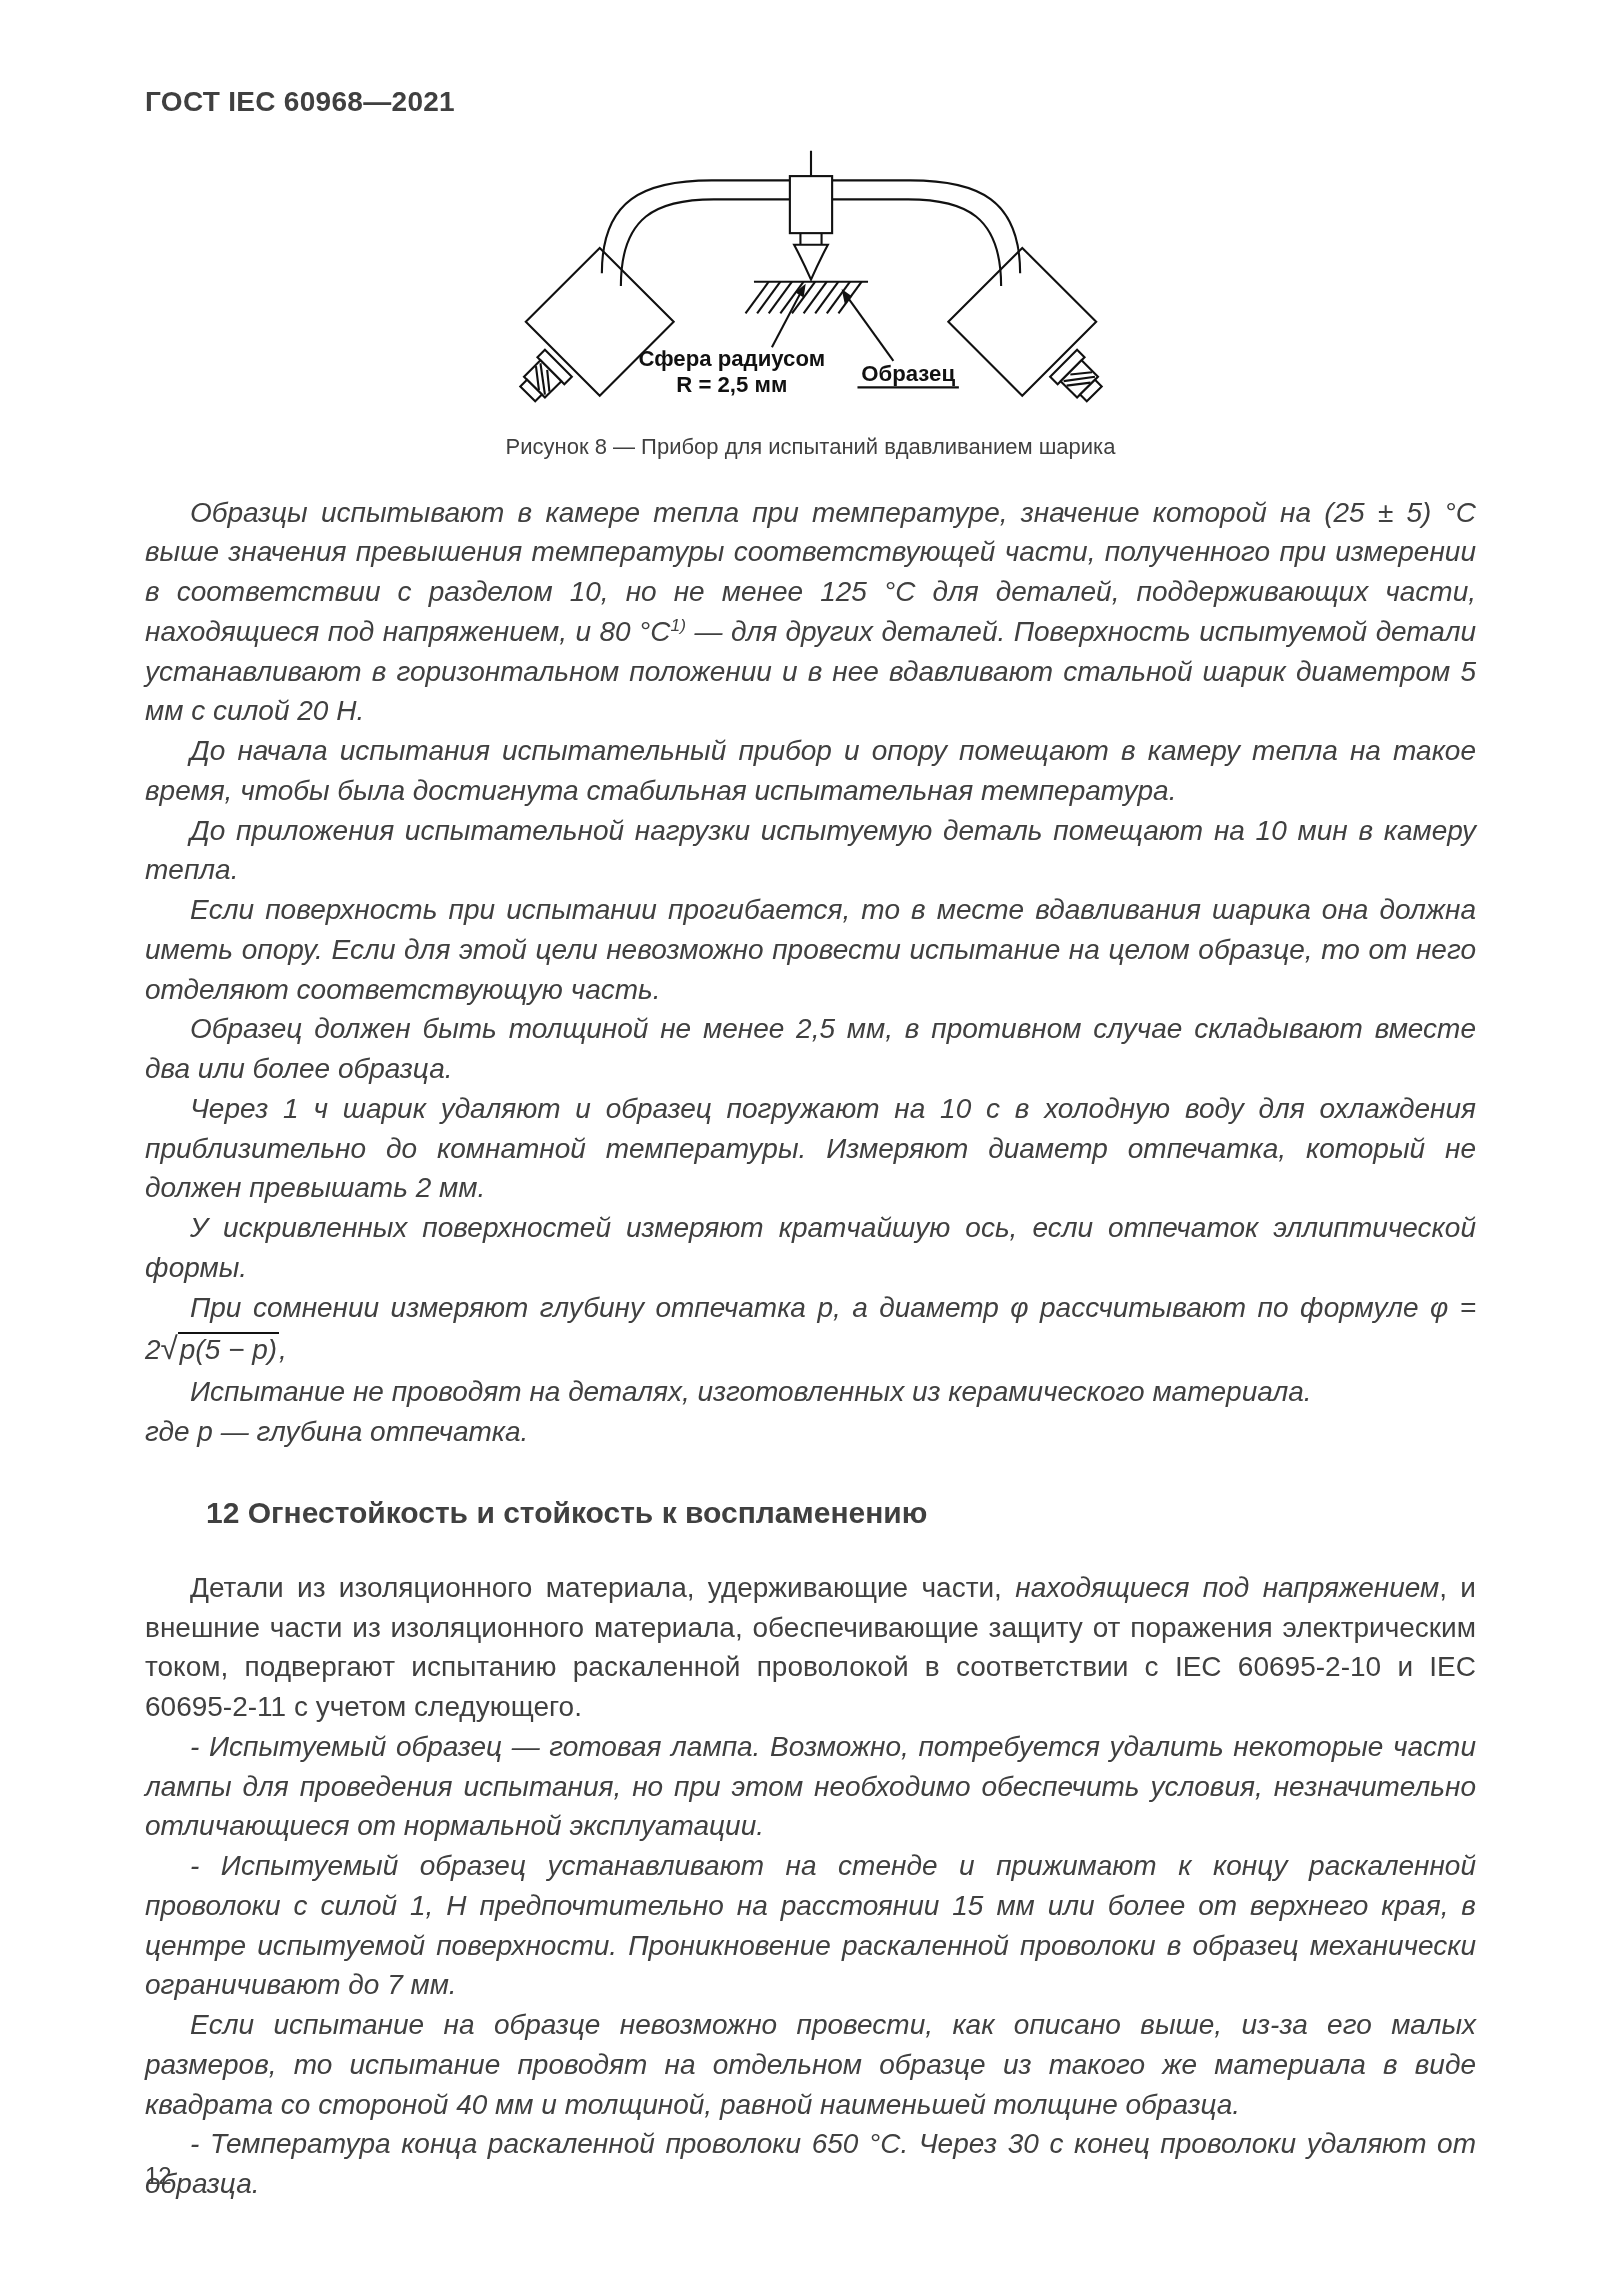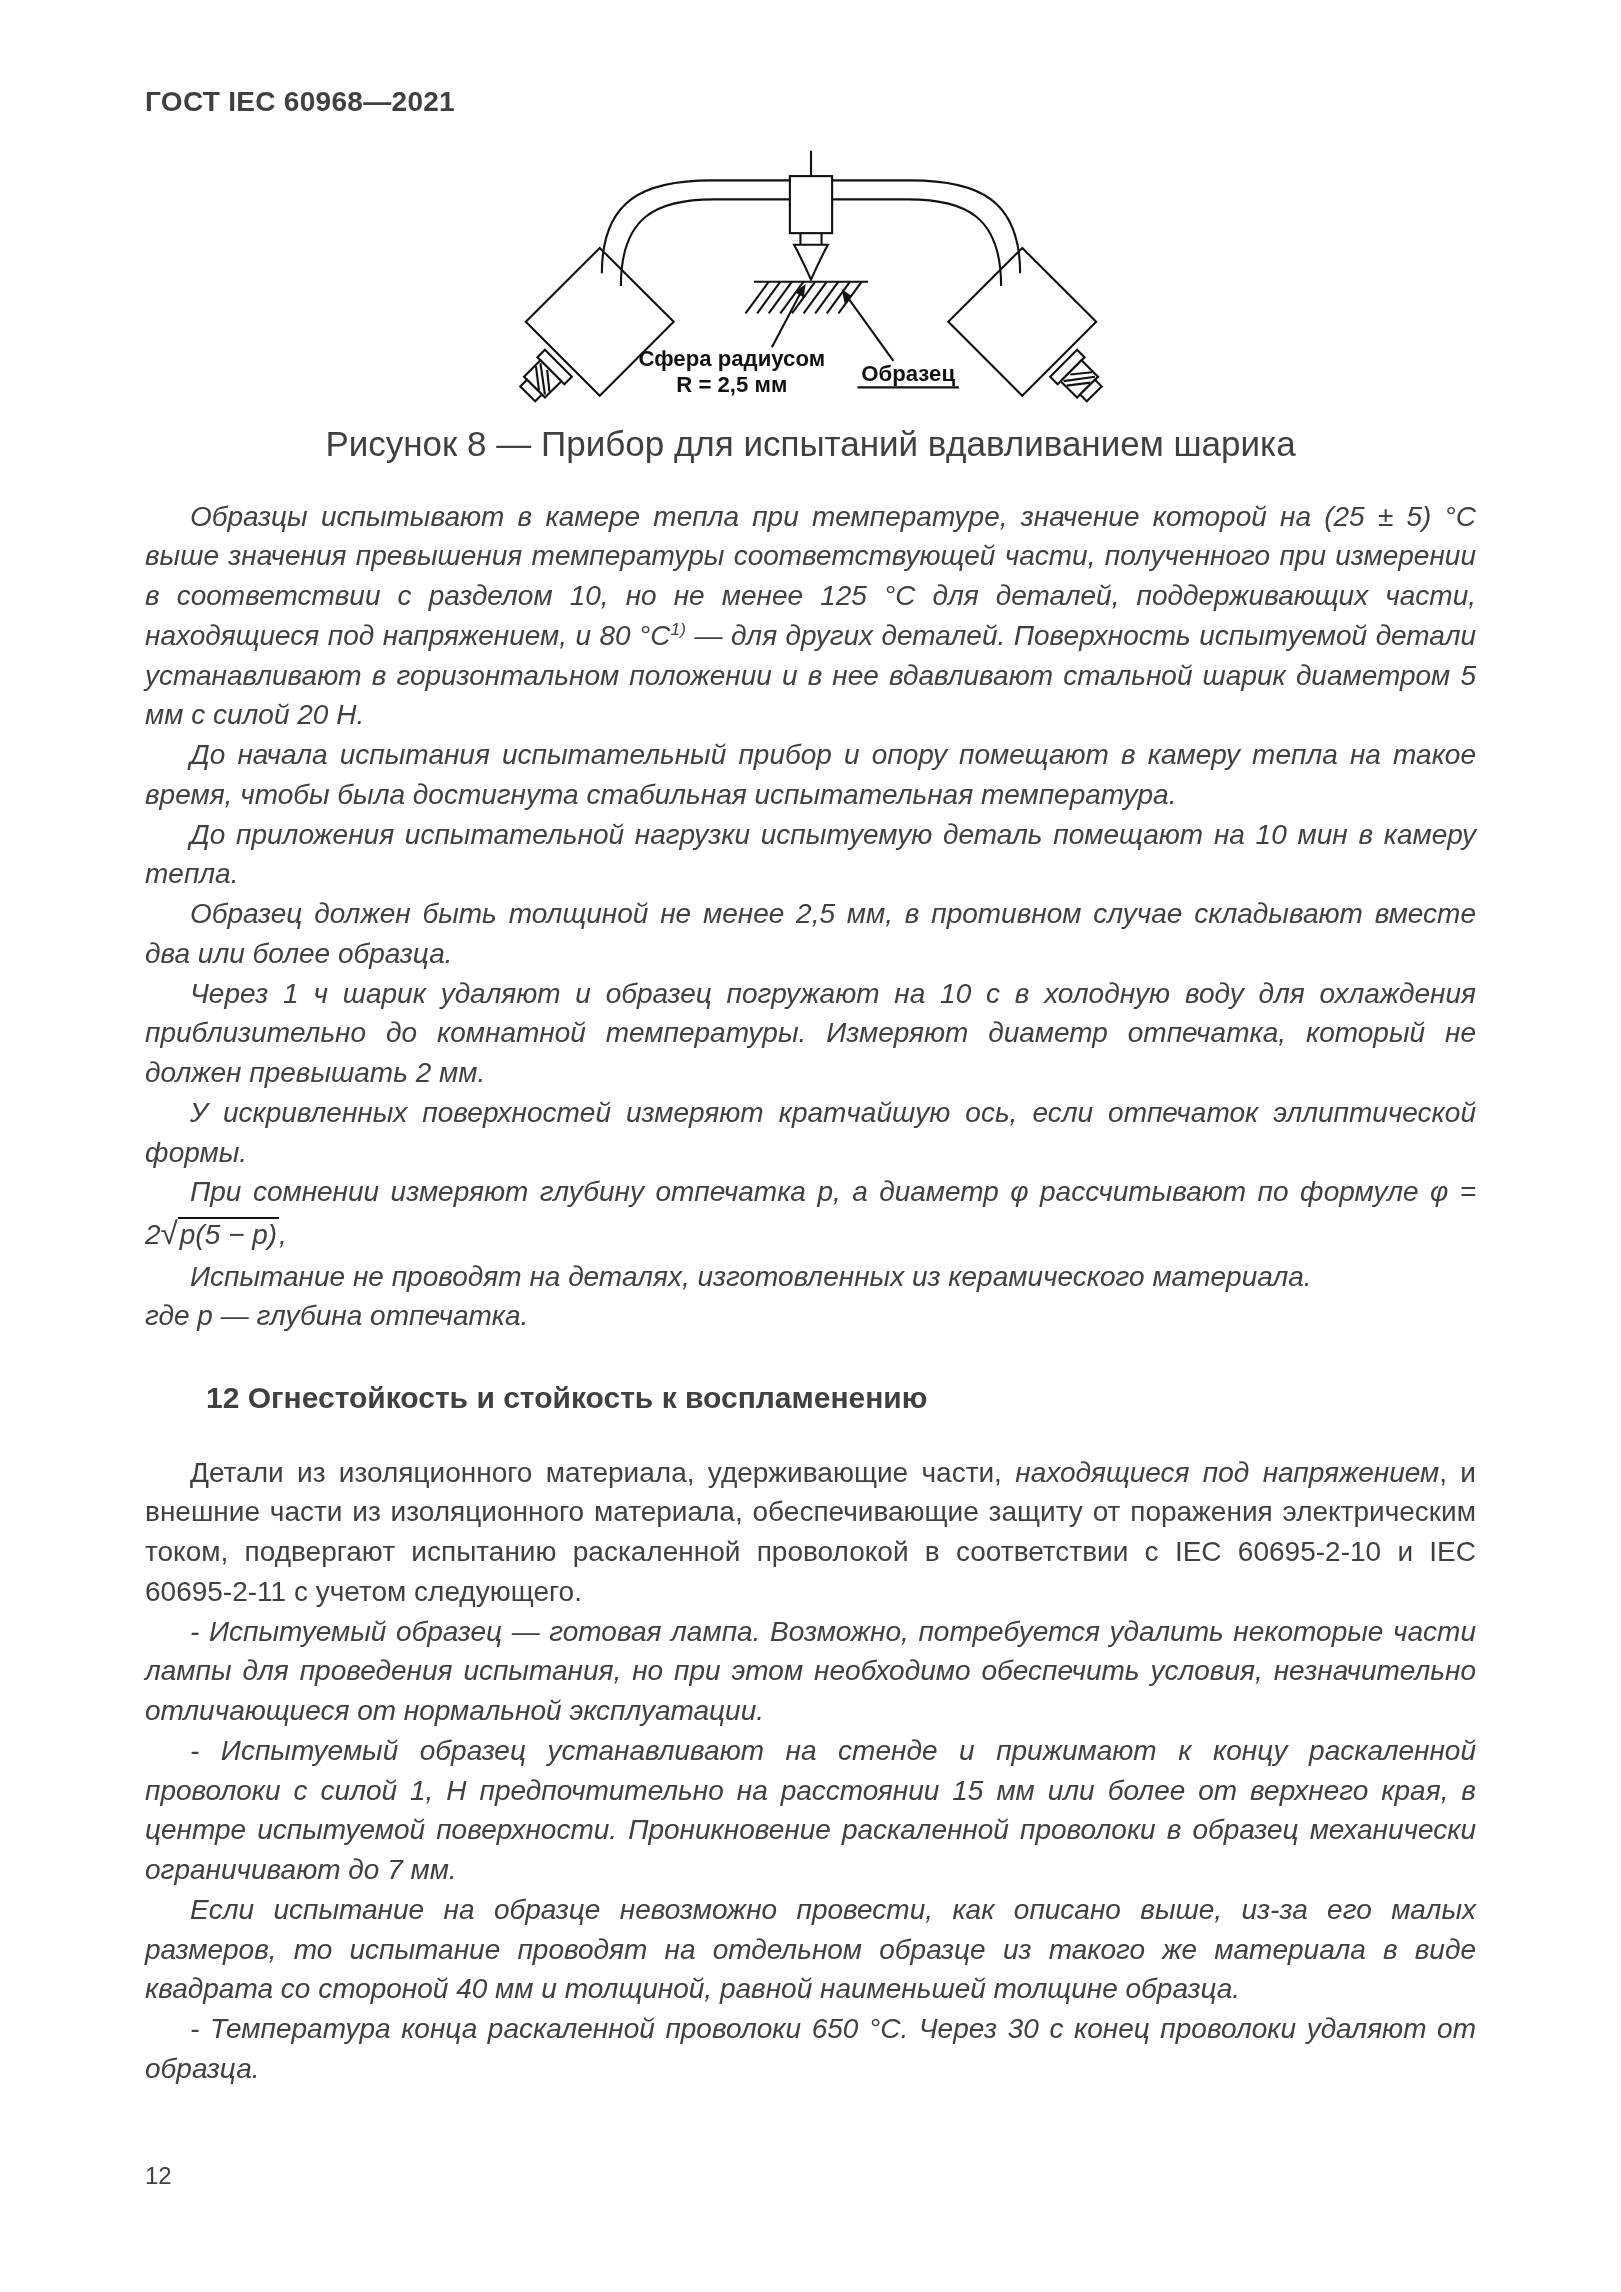--- a/index.html
+++ b/index.html
@@ -11,21 +11,21 @@
     background: #ffffff;
     color: #404040;
     font-family: "Liberation Sans", sans-serif;
     overflow: hidden;
   }
   .content { padding: 86px 145px 0 145px; }
   .doc-header { font-size: 28px; font-weight: bold; letter-spacing: 0.3px; }
 
   .figure-block { margin: 25.5px 0 0 0; text-align: center; }
   .drawing { display: block; margin: 0 auto; }
-  .fig-caption { margin-top: 13px; font-size: 35px; font-style: normal; }
+  .fig-caption { margin-top: 23px; font-size: 22px; font-style: normal; }
 
   .body-text { margin-top: 33px; font-size: 28px; line-height: 1.42; }
   .body-text p { margin: 0; text-indent: 45px; text-align: justify; }
   .it { font-style: italic; }
   p.noindent { text-indent: 0; }
 
   sup.fnref, .fn-text sup { font-size: 0.62em; vertical-align: super; line-height: 0; }
 
   .sqrt-sign { font-size: 1.12em; font-style: normal; }
   .sqrt-radicand { border-top: 2px solid #111; padding: 0 2px; }
@@ -119,20 +119,21 @@
           <text x="412" y="224">Образец</text>
         </g>
       </svg>
       <figcaption class="fig-caption">Рисунок 8 — Прибор для испытаний вдавливанием шарика</figcaption>
     </figure>
 
     <div class="body-text">
       <p class="it"><span>Образцы испытывают в камере тепла при температуре, значение которой на (25 ± 5) °С выше значения превышения температуры соответствующей части, полученного при измерении в соответствии с разделом 10, но не менее 125 °С для деталей, поддерживающих части, находящиеся под напряжением, и 80 °С</span><sup class="fnref">1)</sup><span> — для других деталей. Поверхность испытуемой детали устанавливают в горизонтальном положении и в нее вдавливают стальной шарик диаметром 5 мм с силой 20 Н.</span></p>
       <p class="it">До начала испытания испытательный прибор и опору помещают в камеру тепла на такое время, чтобы была достигнута стабильная испытательная температура.</p>
       <p class="it">До приложения испытательной нагрузки испытуемую деталь помещают на 10 мин в камеру тепла.</p>
+      <p class="it">Если поверхность при испытании прогибается, то в месте вдавливания шарика она должна иметь опору. Если для этой цели невозможно провести испытание на целом образце, то от него отделяют соответствующую часть.</p>
       <p class="it">Образец должен быть толщиной не менее 2,5 мм, в противном случае складывают вместе два или более образца.</p>
       <p class="it">Через 1 ч шарик удаляют и образец погружают на 10 с в холодную воду для охлаждения приблизительно до комнатной температуры. Измеряют диаметр отпечатка, который не должен превышать 2 мм.</p>
       <p class="it">У искривленных поверхностей измеряют кратчайшую ось, если отпечаток эллиптической формы.</p>
       <p class="it"><span>При сомнении измеряют глубину отпечатка p, а диаметр φ рассчитывают по формуле φ = 2</span><span class="sqrt-sign">√</span><span class="sqrt-radicand">p(5 − p)</span><span>,</span></p>
       <p class="it">Испытание не проводят на деталях, изготовленных из керамического материала.</p>
       <p class="it noindent">где p — глубина отпечатка.</p>
 
       <h2 class="sec-heading">12 Огнестойкость и стойкость к воспламенению</h2>
 
       <p><span>Детали из изоляционного материала, удерживающие части, </span><span class="it">находящиеся под напряжением</span><span>, и внешние части из изоляционного материала, обеспечивающие защиту от поражения электрическим током, подвергают испытанию раскаленной проволокой в соответствии с IEC 60695-2-10 и IEC 60695-2-11 с учетом следующего.</span></p>

